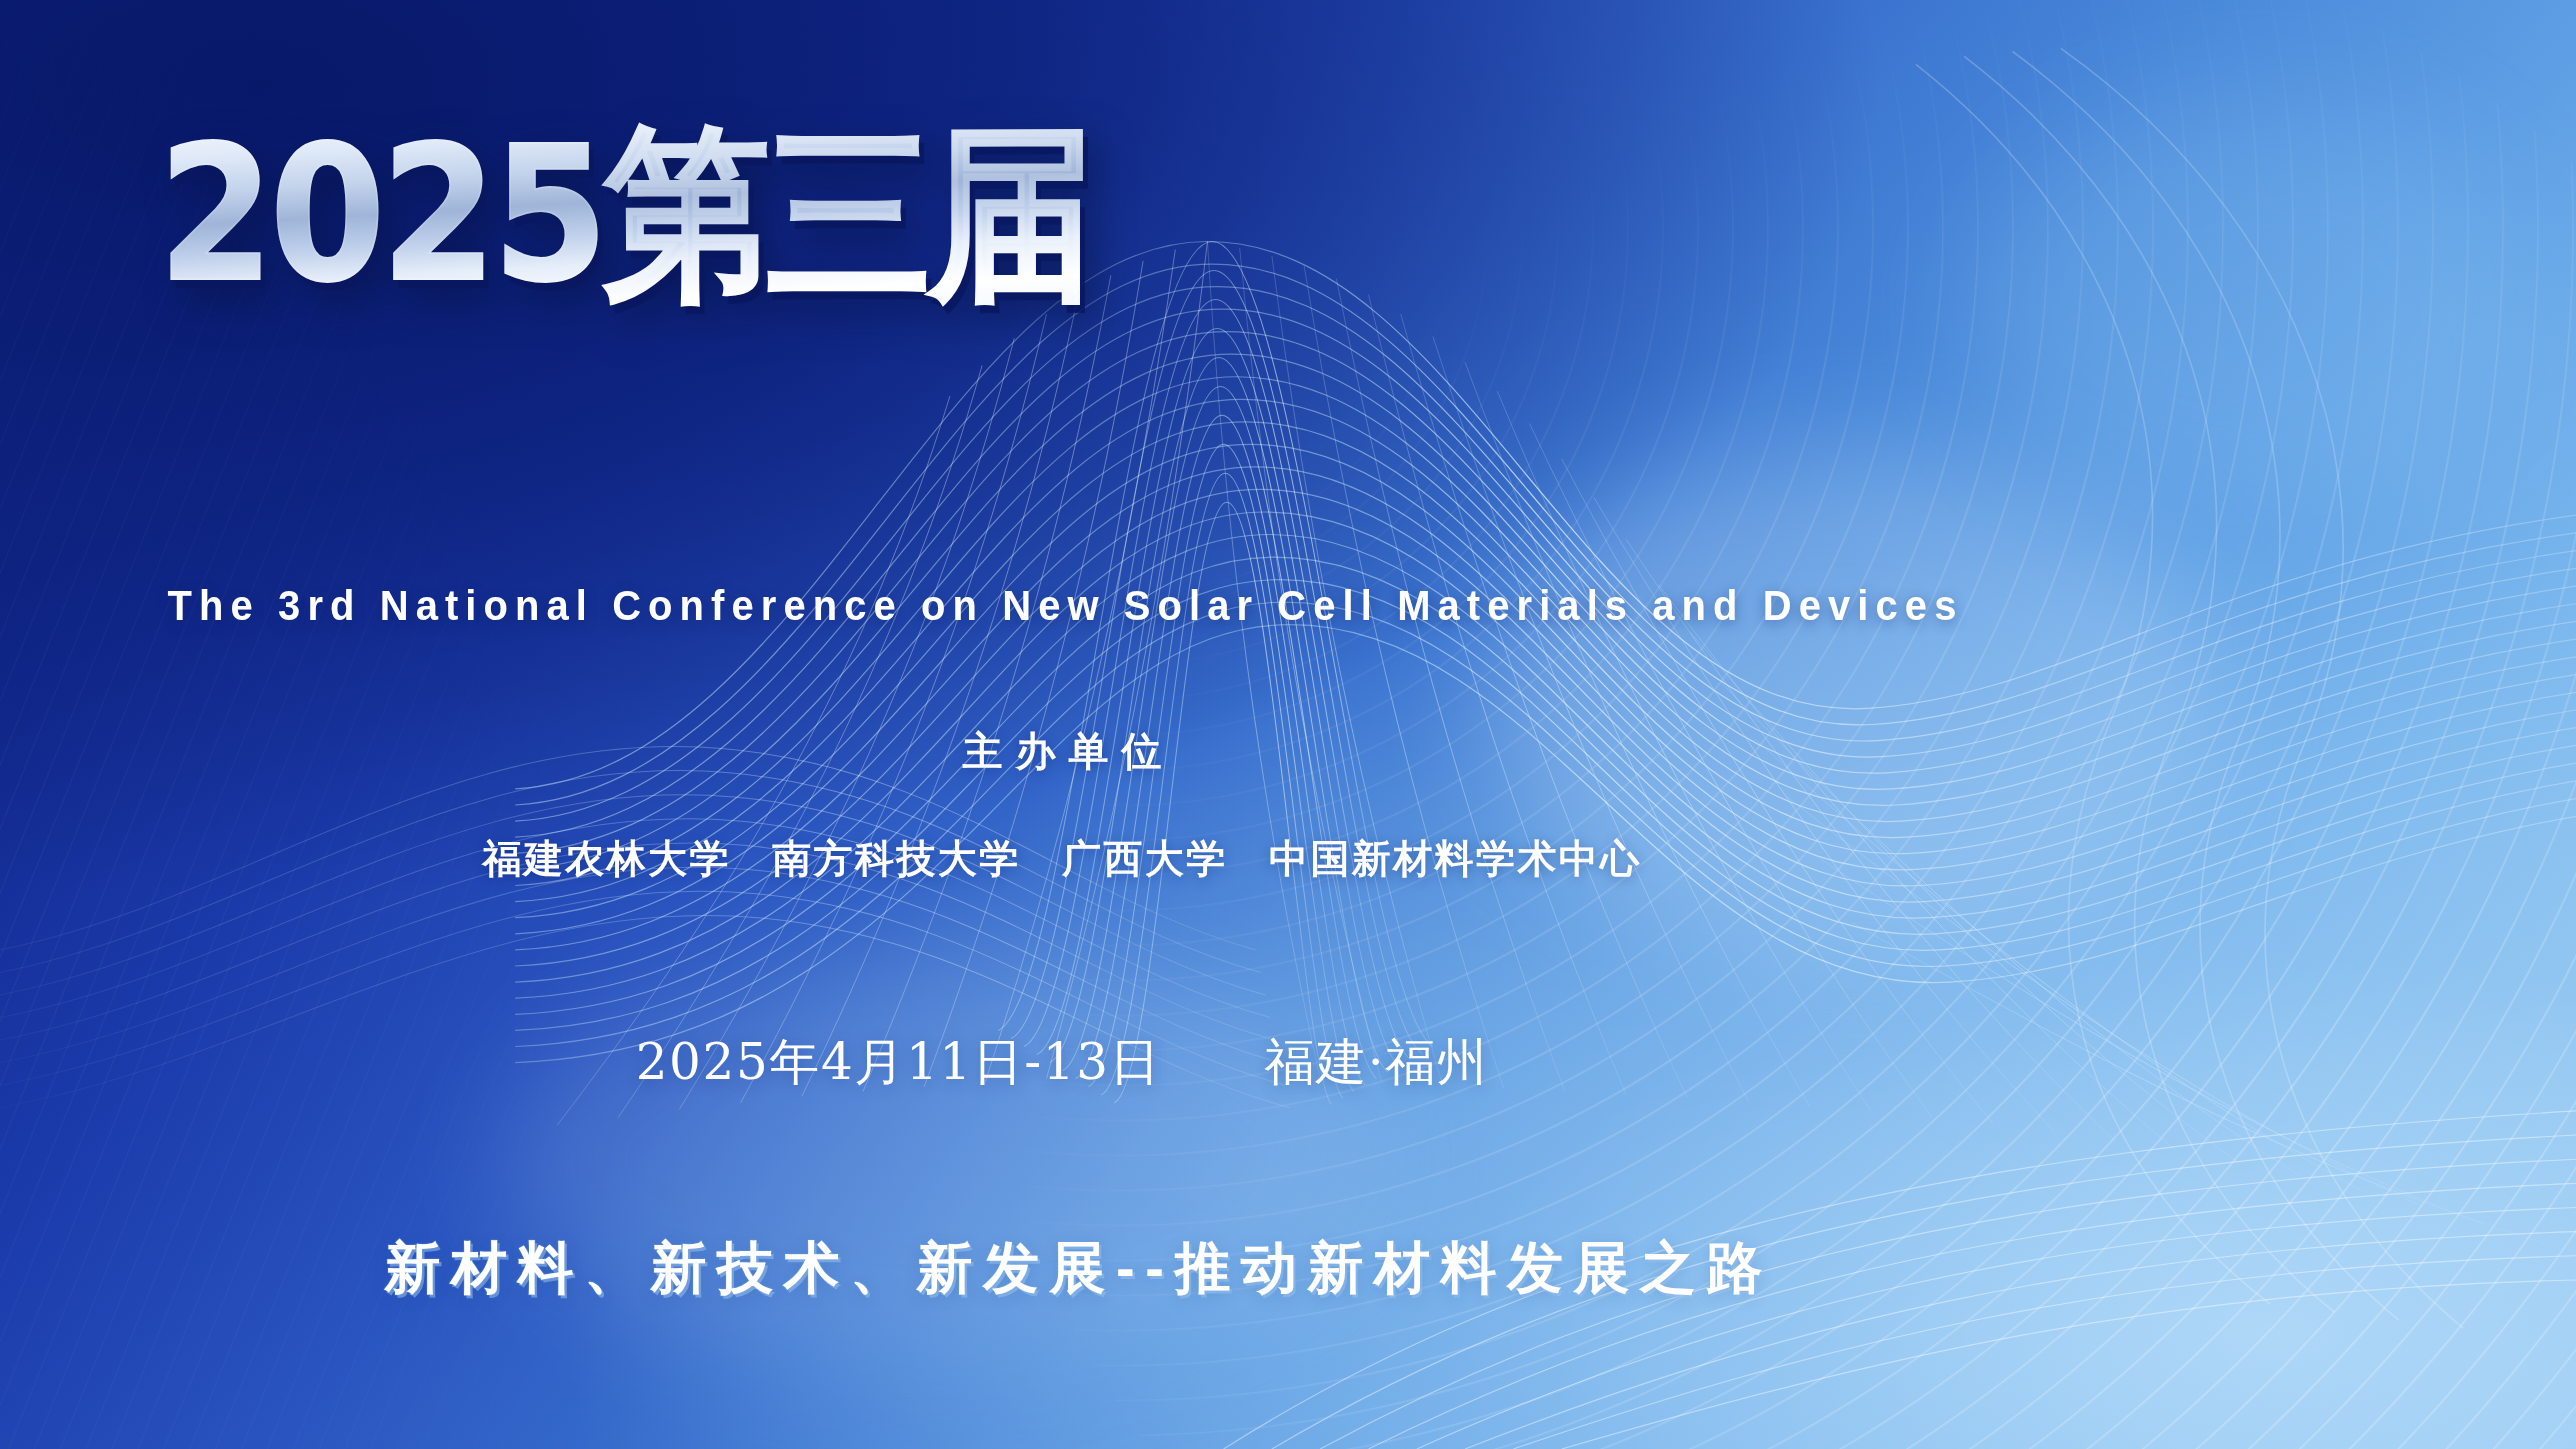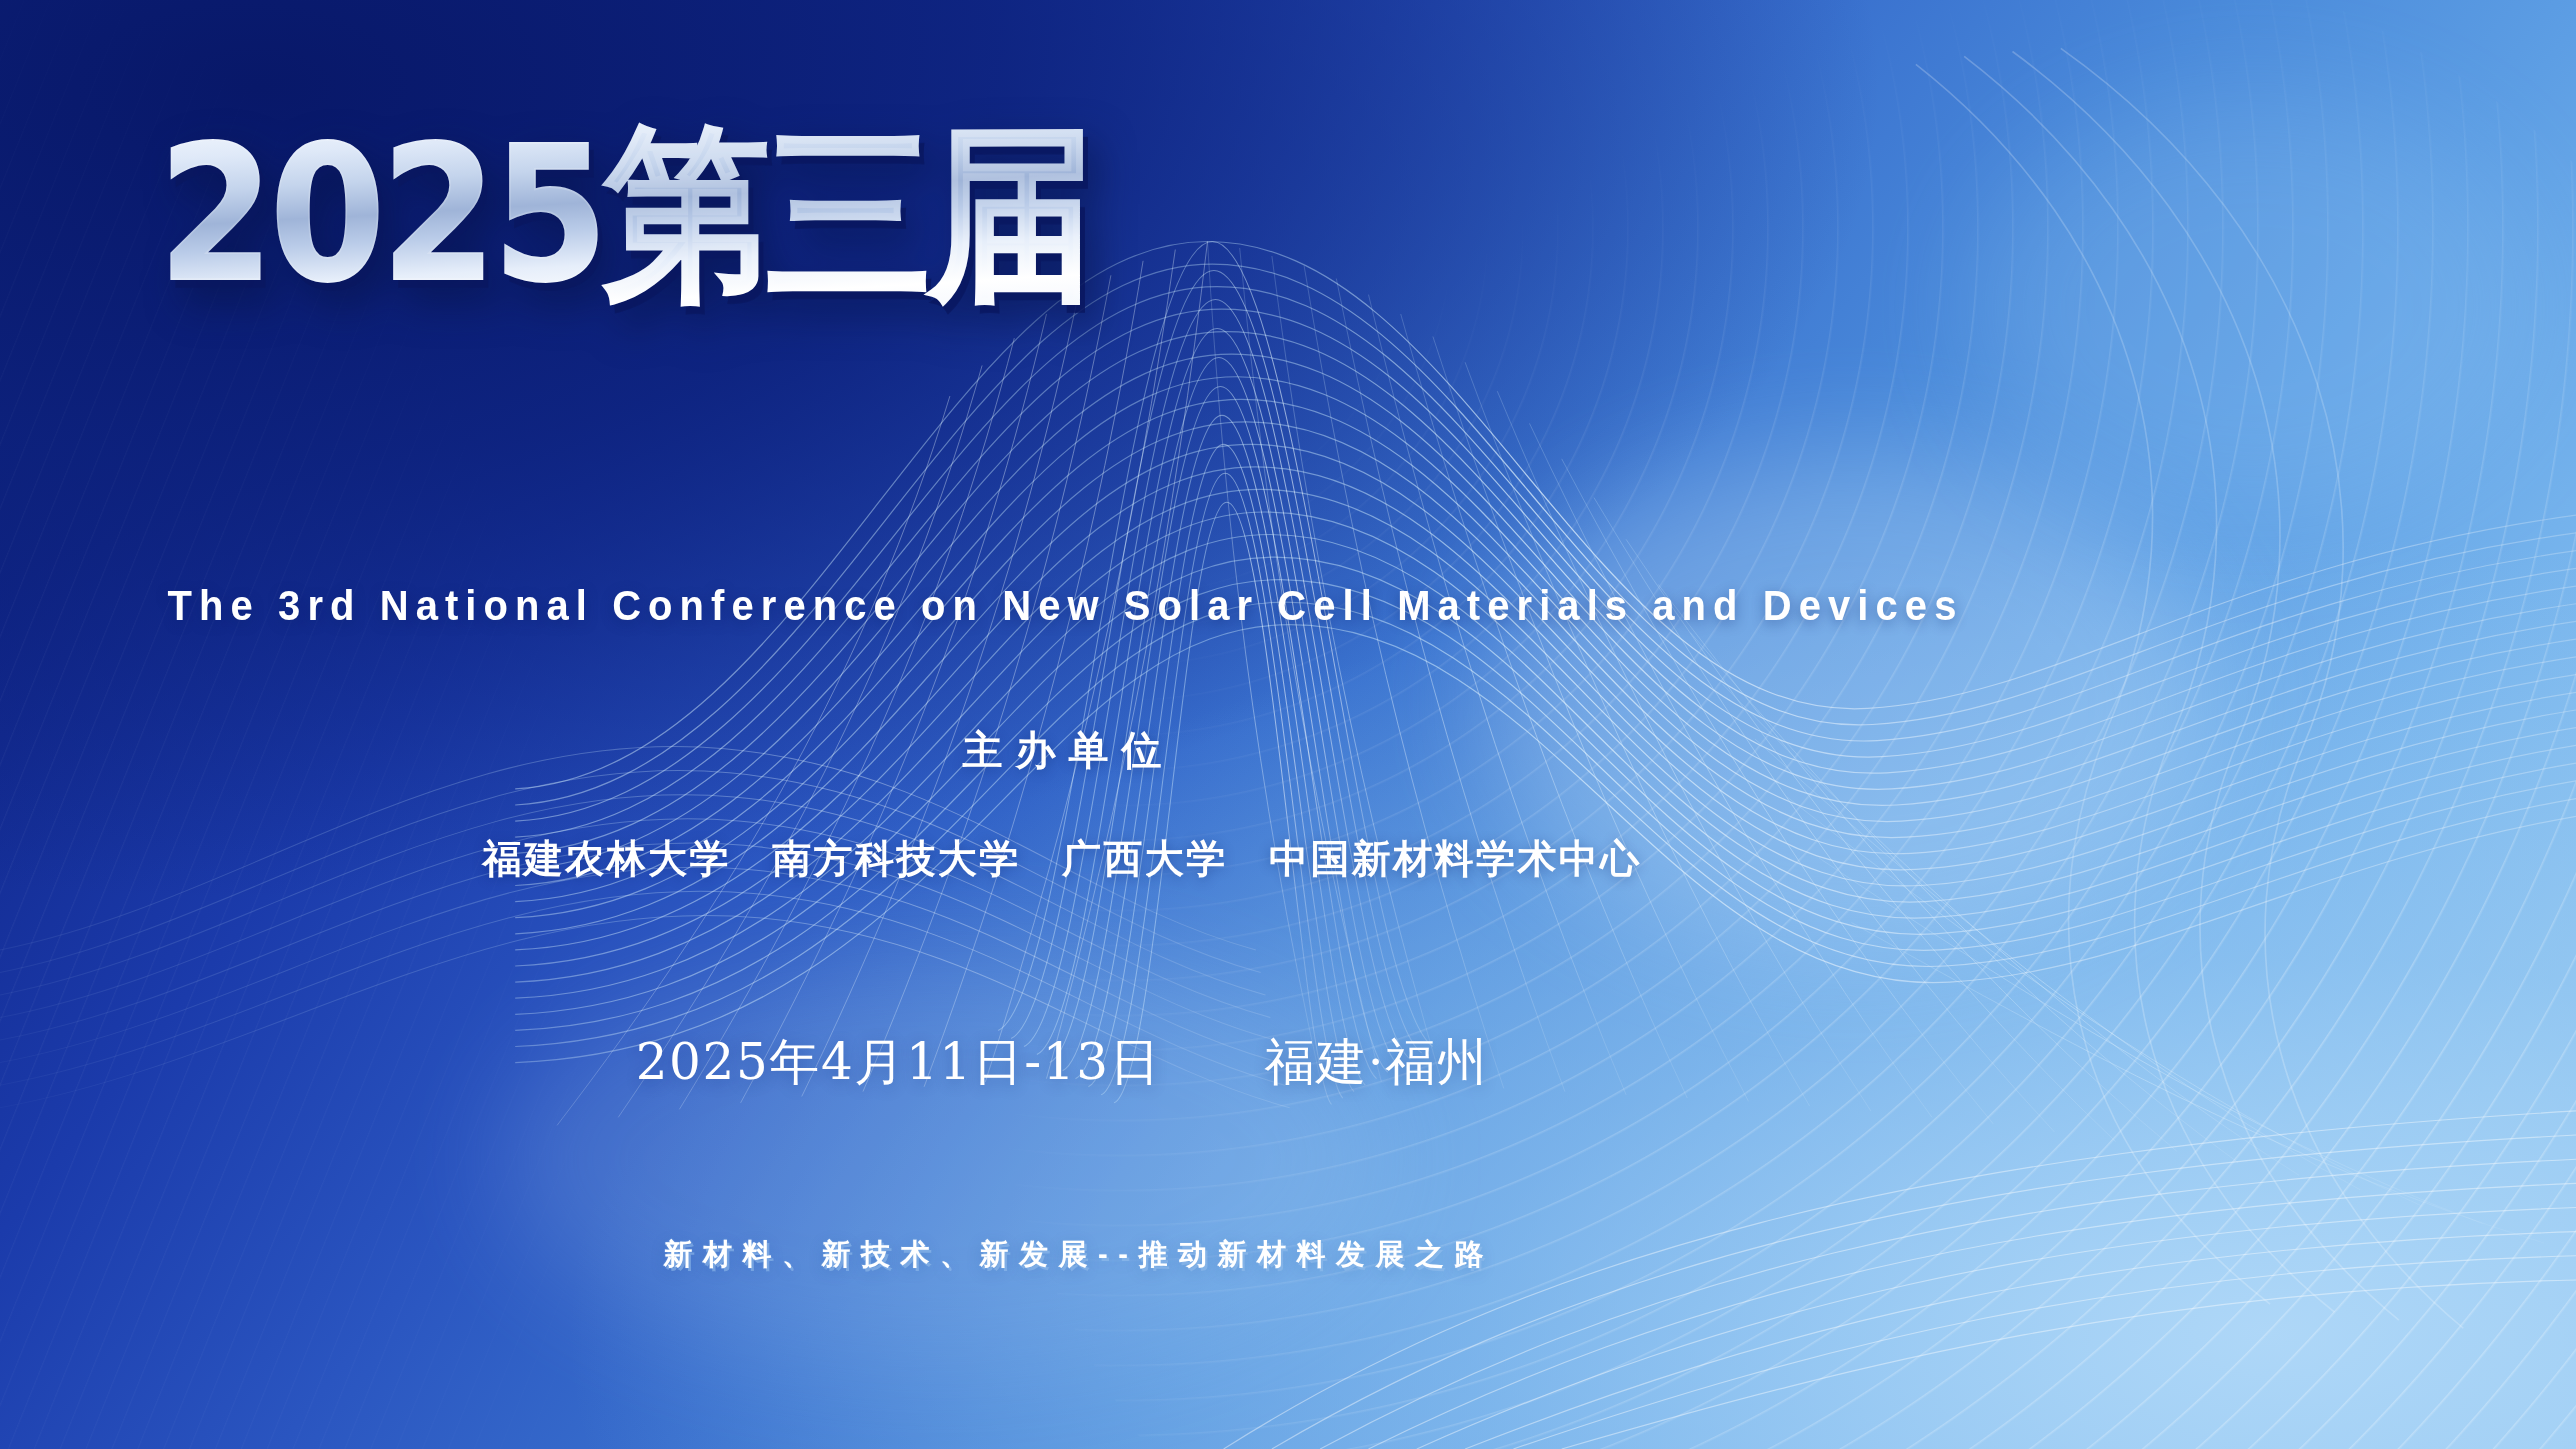--- a/index.html
+++ b/index.html
@@ -167,21 +167,21 @@
     left: 0; right: 0;
     top: 731px;
     text-align: center;
     color: #ffffff;
     font-size: 40px;
     line-height: 1;
     font-weight: bold;
     letter-spacing: 13px;
     text-indent: 13px;
     white-space: nowrap;
-    font-family: Liberation Serif, serif;
+    font-family: Liberation Sans, sans-serif;
     text-shadow: 0 2.4px 11.3px rgba(10,34,108,0.40);
   }
 
   
   #org-names {
     position: absolute;
     left: 0; right: 0;
     top: 839px;
     text-align: center;
     color: #ffffff;
@@ -210,21 +210,21 @@
     text-shadow: 0 3.2px 14.5px rgba(10,34,108,0.30);
   }
 
   
   #slogan {
     position: absolute;
     left: 0; right: 0;
     top: 1240px;
     text-align: center;
     color: #ffffff;
-    font-size: 29px;
+    font-size: 56px;
     line-height: 1;
     font-weight: bold;
     letter-spacing: 10.5px;
     text-indent: 10.5px;
     white-space: nowrap;
     text-shadow:
       0 0 1.6px rgba(140,185,235,0.95),
       2.4px 3.2px 0px rgba(150,192,236,0.55),
       0 4px 16px rgba(24,70,150,0.22);
     margin-left: 23px;

